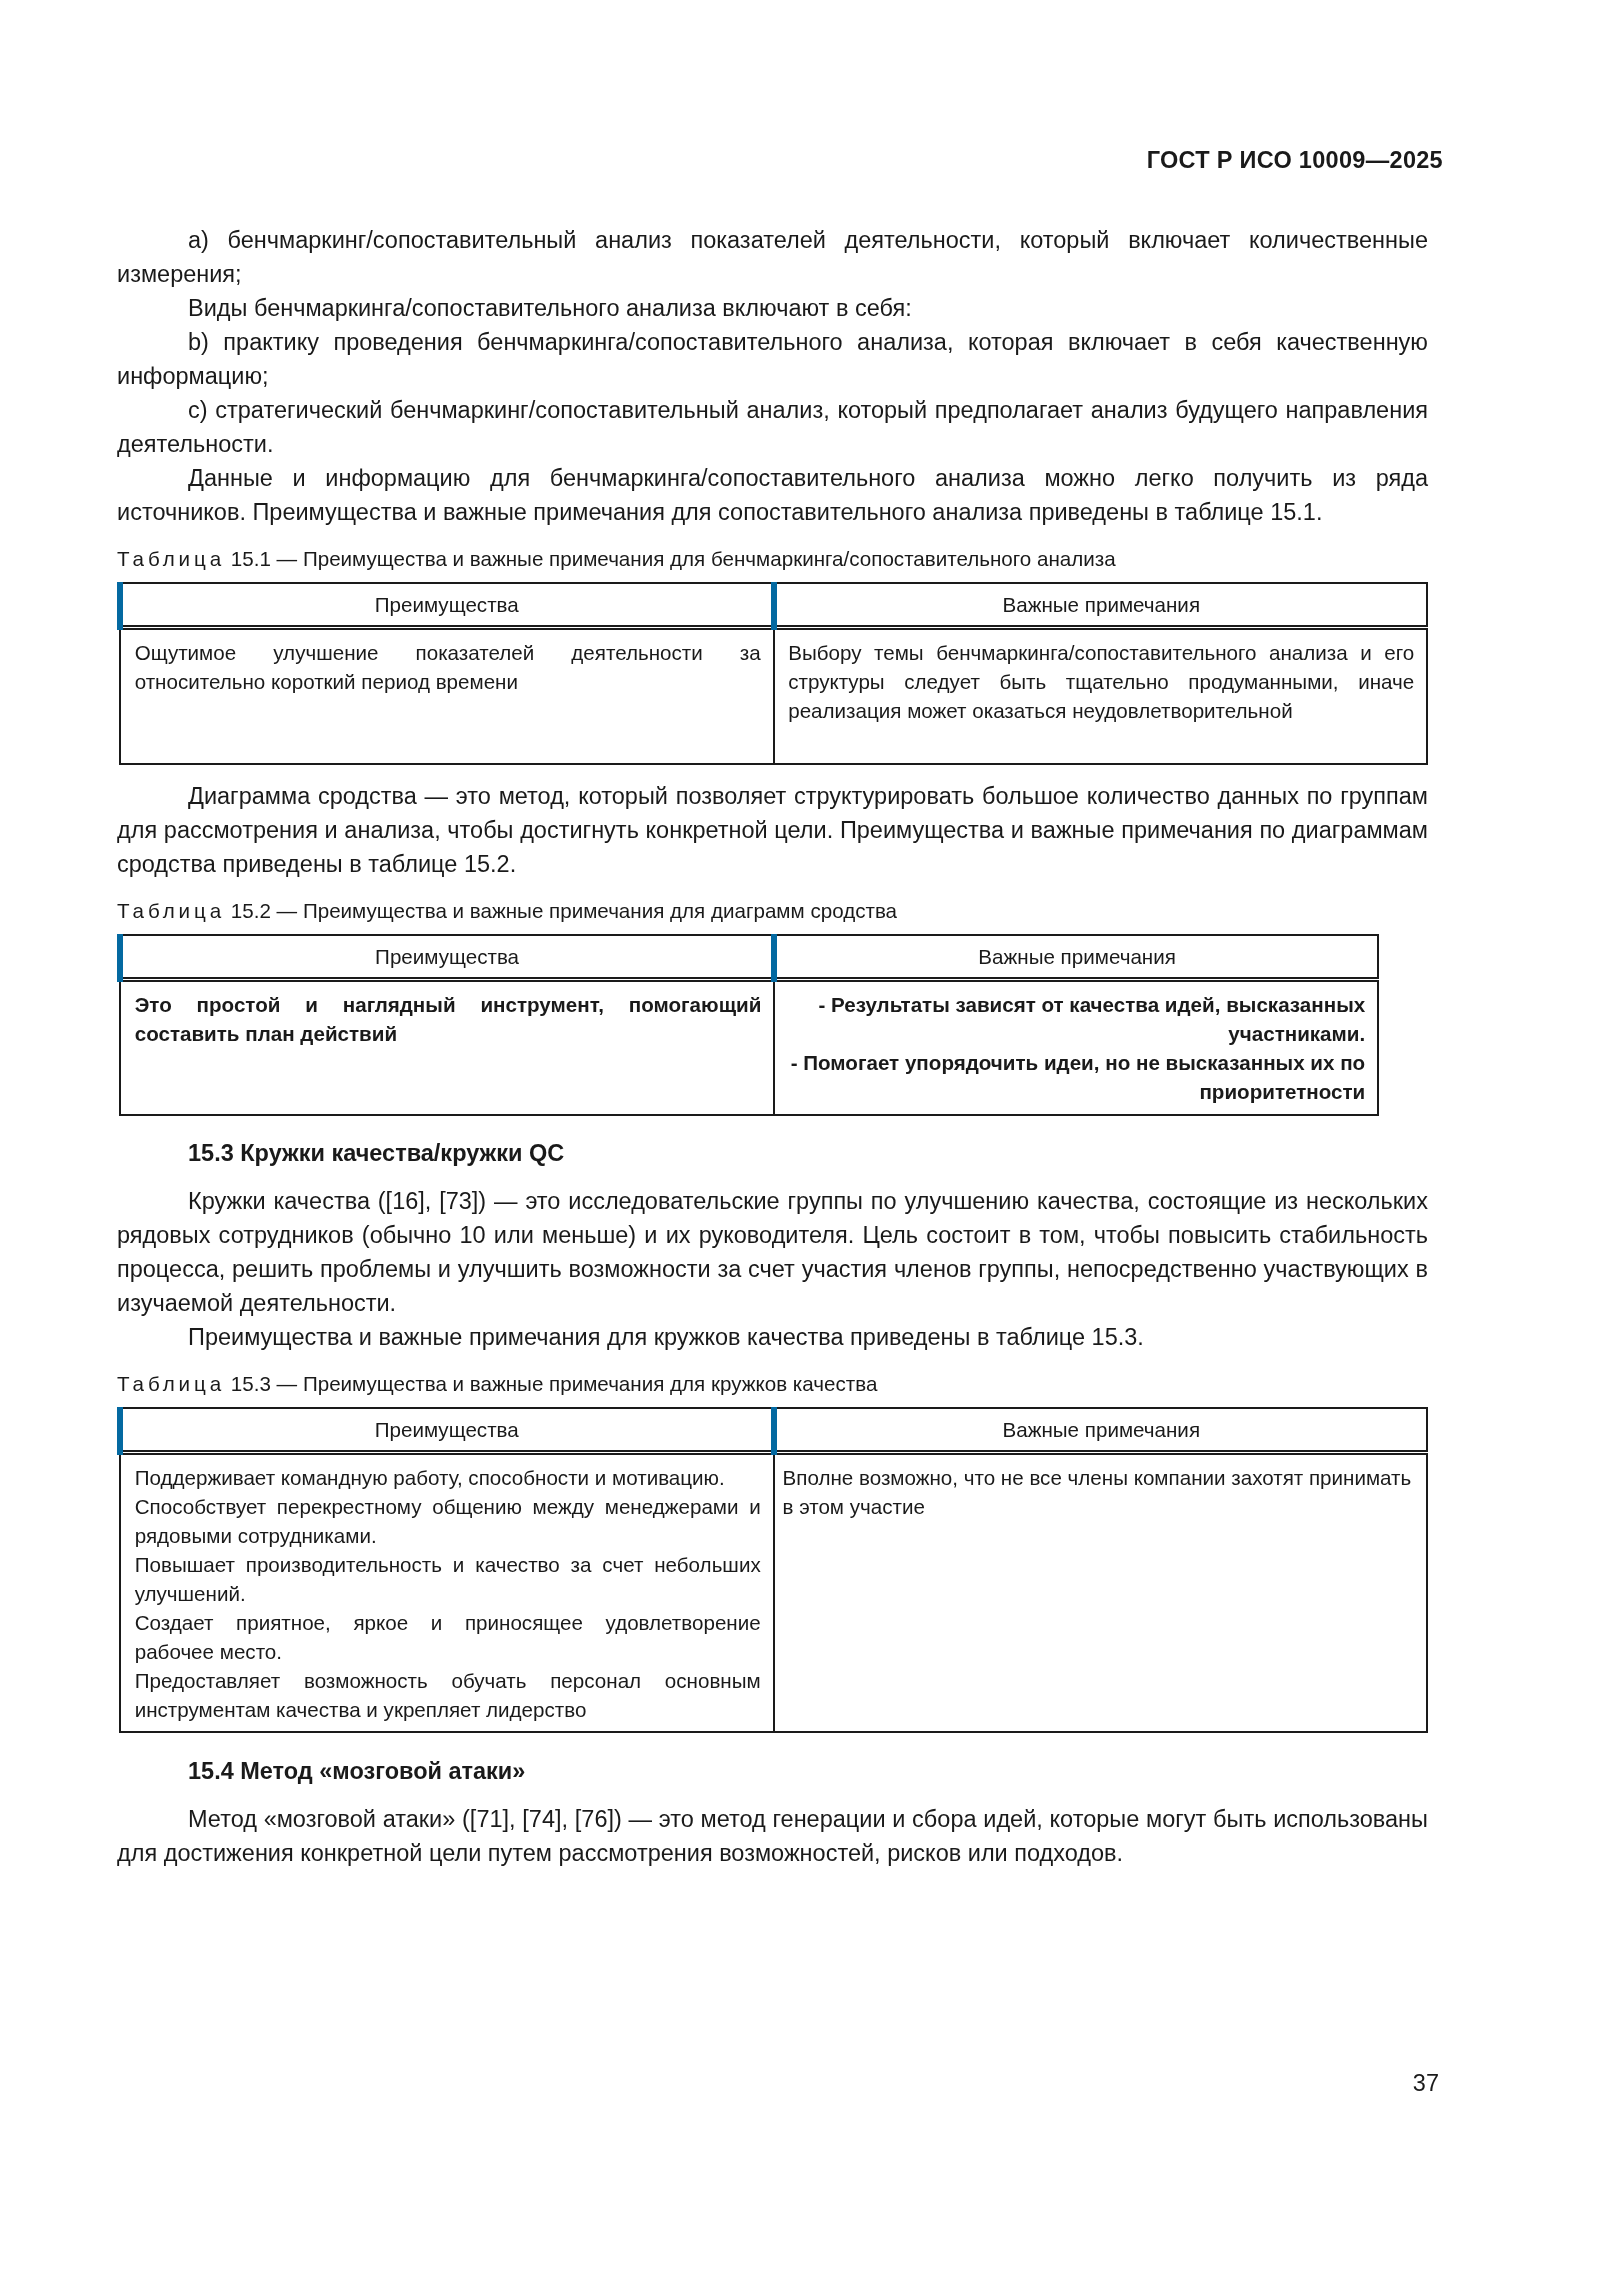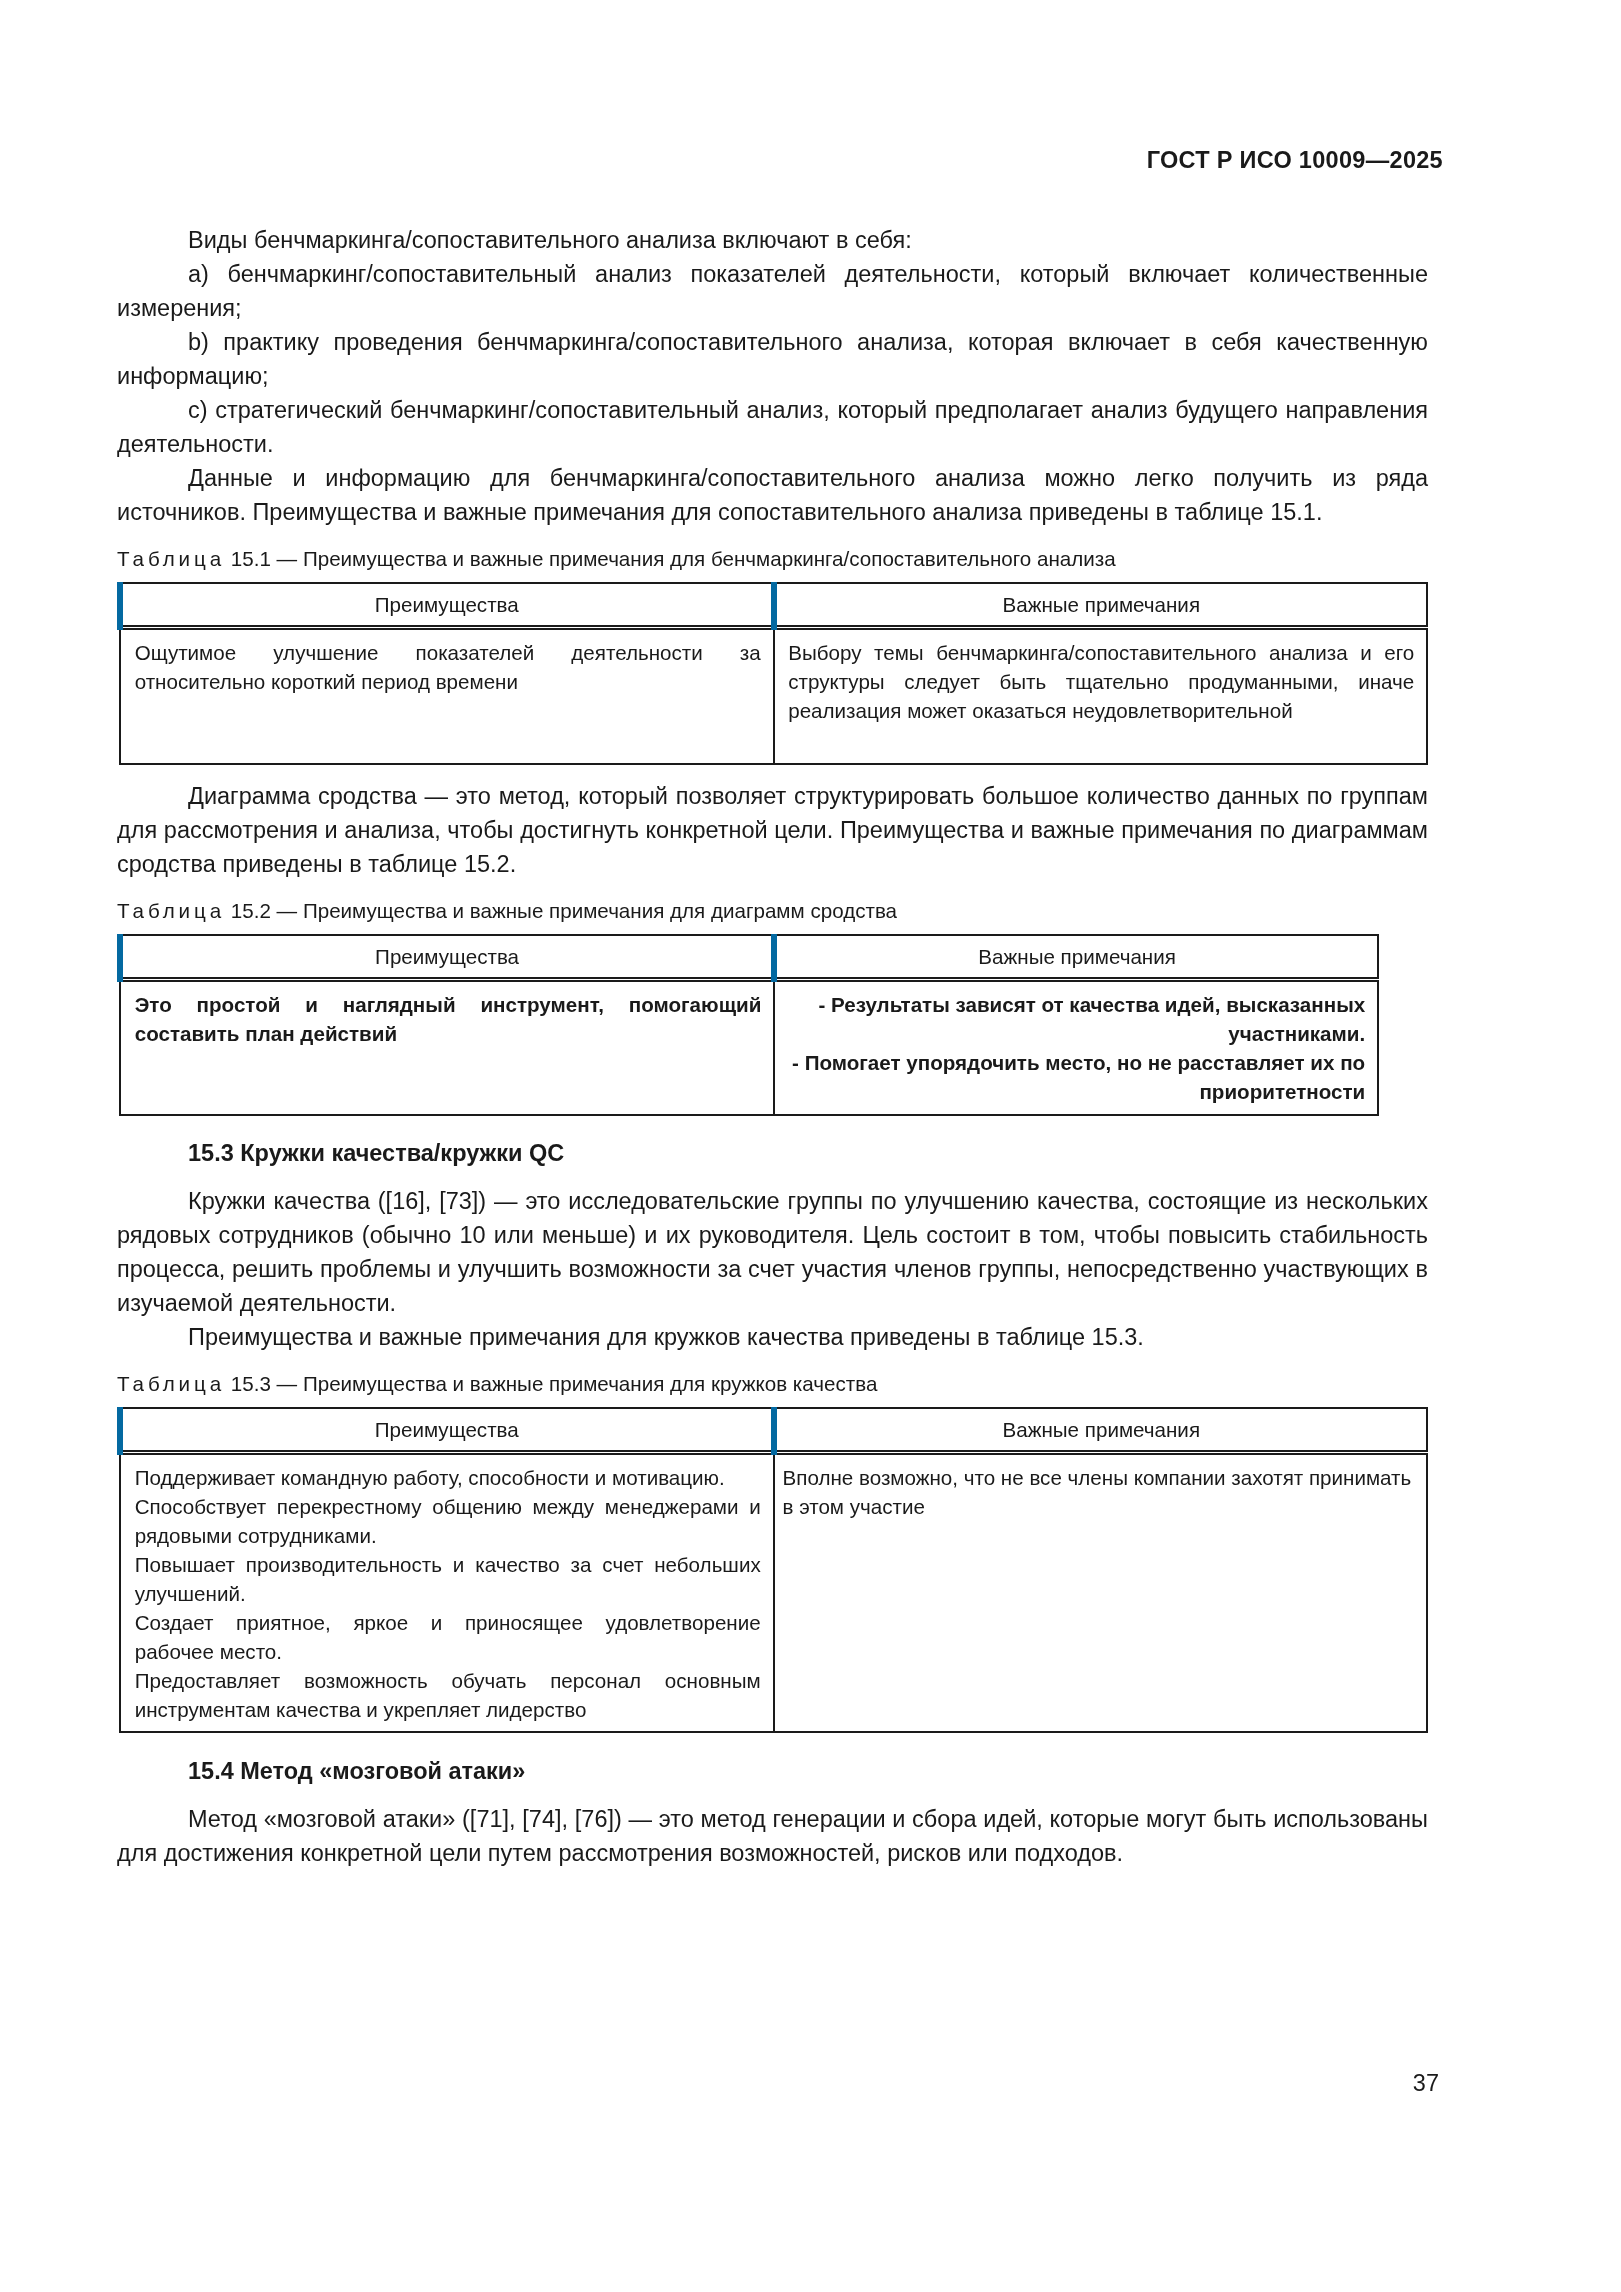--- a/index.html
+++ b/index.html
@@ -44,22 +44,22 @@
     position: absolute; top: 2070px; right: 182px; font-size: 23.5px;
   }
 </style>
 </head>
 <body>
 
 <div class="page-header">ГОСТ Р ИСО 10009—2025</div>
 
 <div class="content">
 
+  <p class="body">а) бенчмаркинг/сопоставительный анализ показателей деятельности, который включает количественные измерения;</p>
   <p class="body">Виды бенчмаркинга/сопоставительного анализа включают в себя:</p>
-  <p class="body">а) бенчмаркинг/сопоставительный анализ показателей деятельности, который включает количественные измерения;</p>
   <p class="body">b) практику проведения бенчмаркинга/сопоставительного анализа, которая включает в себя качественную информацию;</p>
   <p class="body">с) стратегический бенчмаркинг/сопоставительный анализ, который предполагает анализ будущего направления деятельности.</p>
   <p class="body">Данные и информацию для бенчмаркинга/сопоставительного анализа можно легко получить из ряда источников. Преимущества и важные примечания для сопоставительного анализа приведены в таблице 15.1.</p>
 
   <p class="caption" style="margin-top:15.7px;">
     <span class="spaced">Таблица</span>
     <span>15.1 — Преимущества и важные примечания для бенчмаркинга/сопоставительного анализа</span>
   </p>
   <table class="doc" style="width:1311px; margin-top:9.8px;">
     <tbody>
@@ -89,21 +89,21 @@
         <tr>
       <th style="width:52%;">Преимущества</th>
       <th>Важные примечания</th>
     </tr>
     <tr style="height:135px;font-weight:bold;">
       <td>
         <span class="cell-line">Это простой и наглядный инструмент, помогающий составить план действий</span>
       </td>
       <td style="text-align:right;">
         <span class="cell-line">- Результаты зависят от качества идей, высказанных участниками.</span>
-        <span class="cell-line">- Помогает упорядочить место, но не расставляет их по приоритетности</span>
+        <span class="cell-line">- Помогает упорядочить идеи, но не высказанных их по приоритетности</span>
       </td>
     </tr>
   </tbody>
     </table>
 
   <h2 class="section" style="margin-top:21.6px;">15.3 Кружки качества/кружки QC</h2>
   <p class="body" style="margin-top:13.7px;">Кружки качества ([16], [73]) — это исследовательские группы по улучшению качества, состоящие из нескольких рядовых сотрудников (обычно 10 или меньше) и их руководителя. Цель состоит в том, чтобы повысить стабильность процесса, решить проблемы и улучшить возможности за счет участия членов группы, непосредственно участвующих в изучаемой деятельности.</p>
   <p class="body">Преимущества и важные примечания для кружков качества приведены в таблице 15.3.</p>
 
   <p class="caption" style="margin-top:15.7px;">

